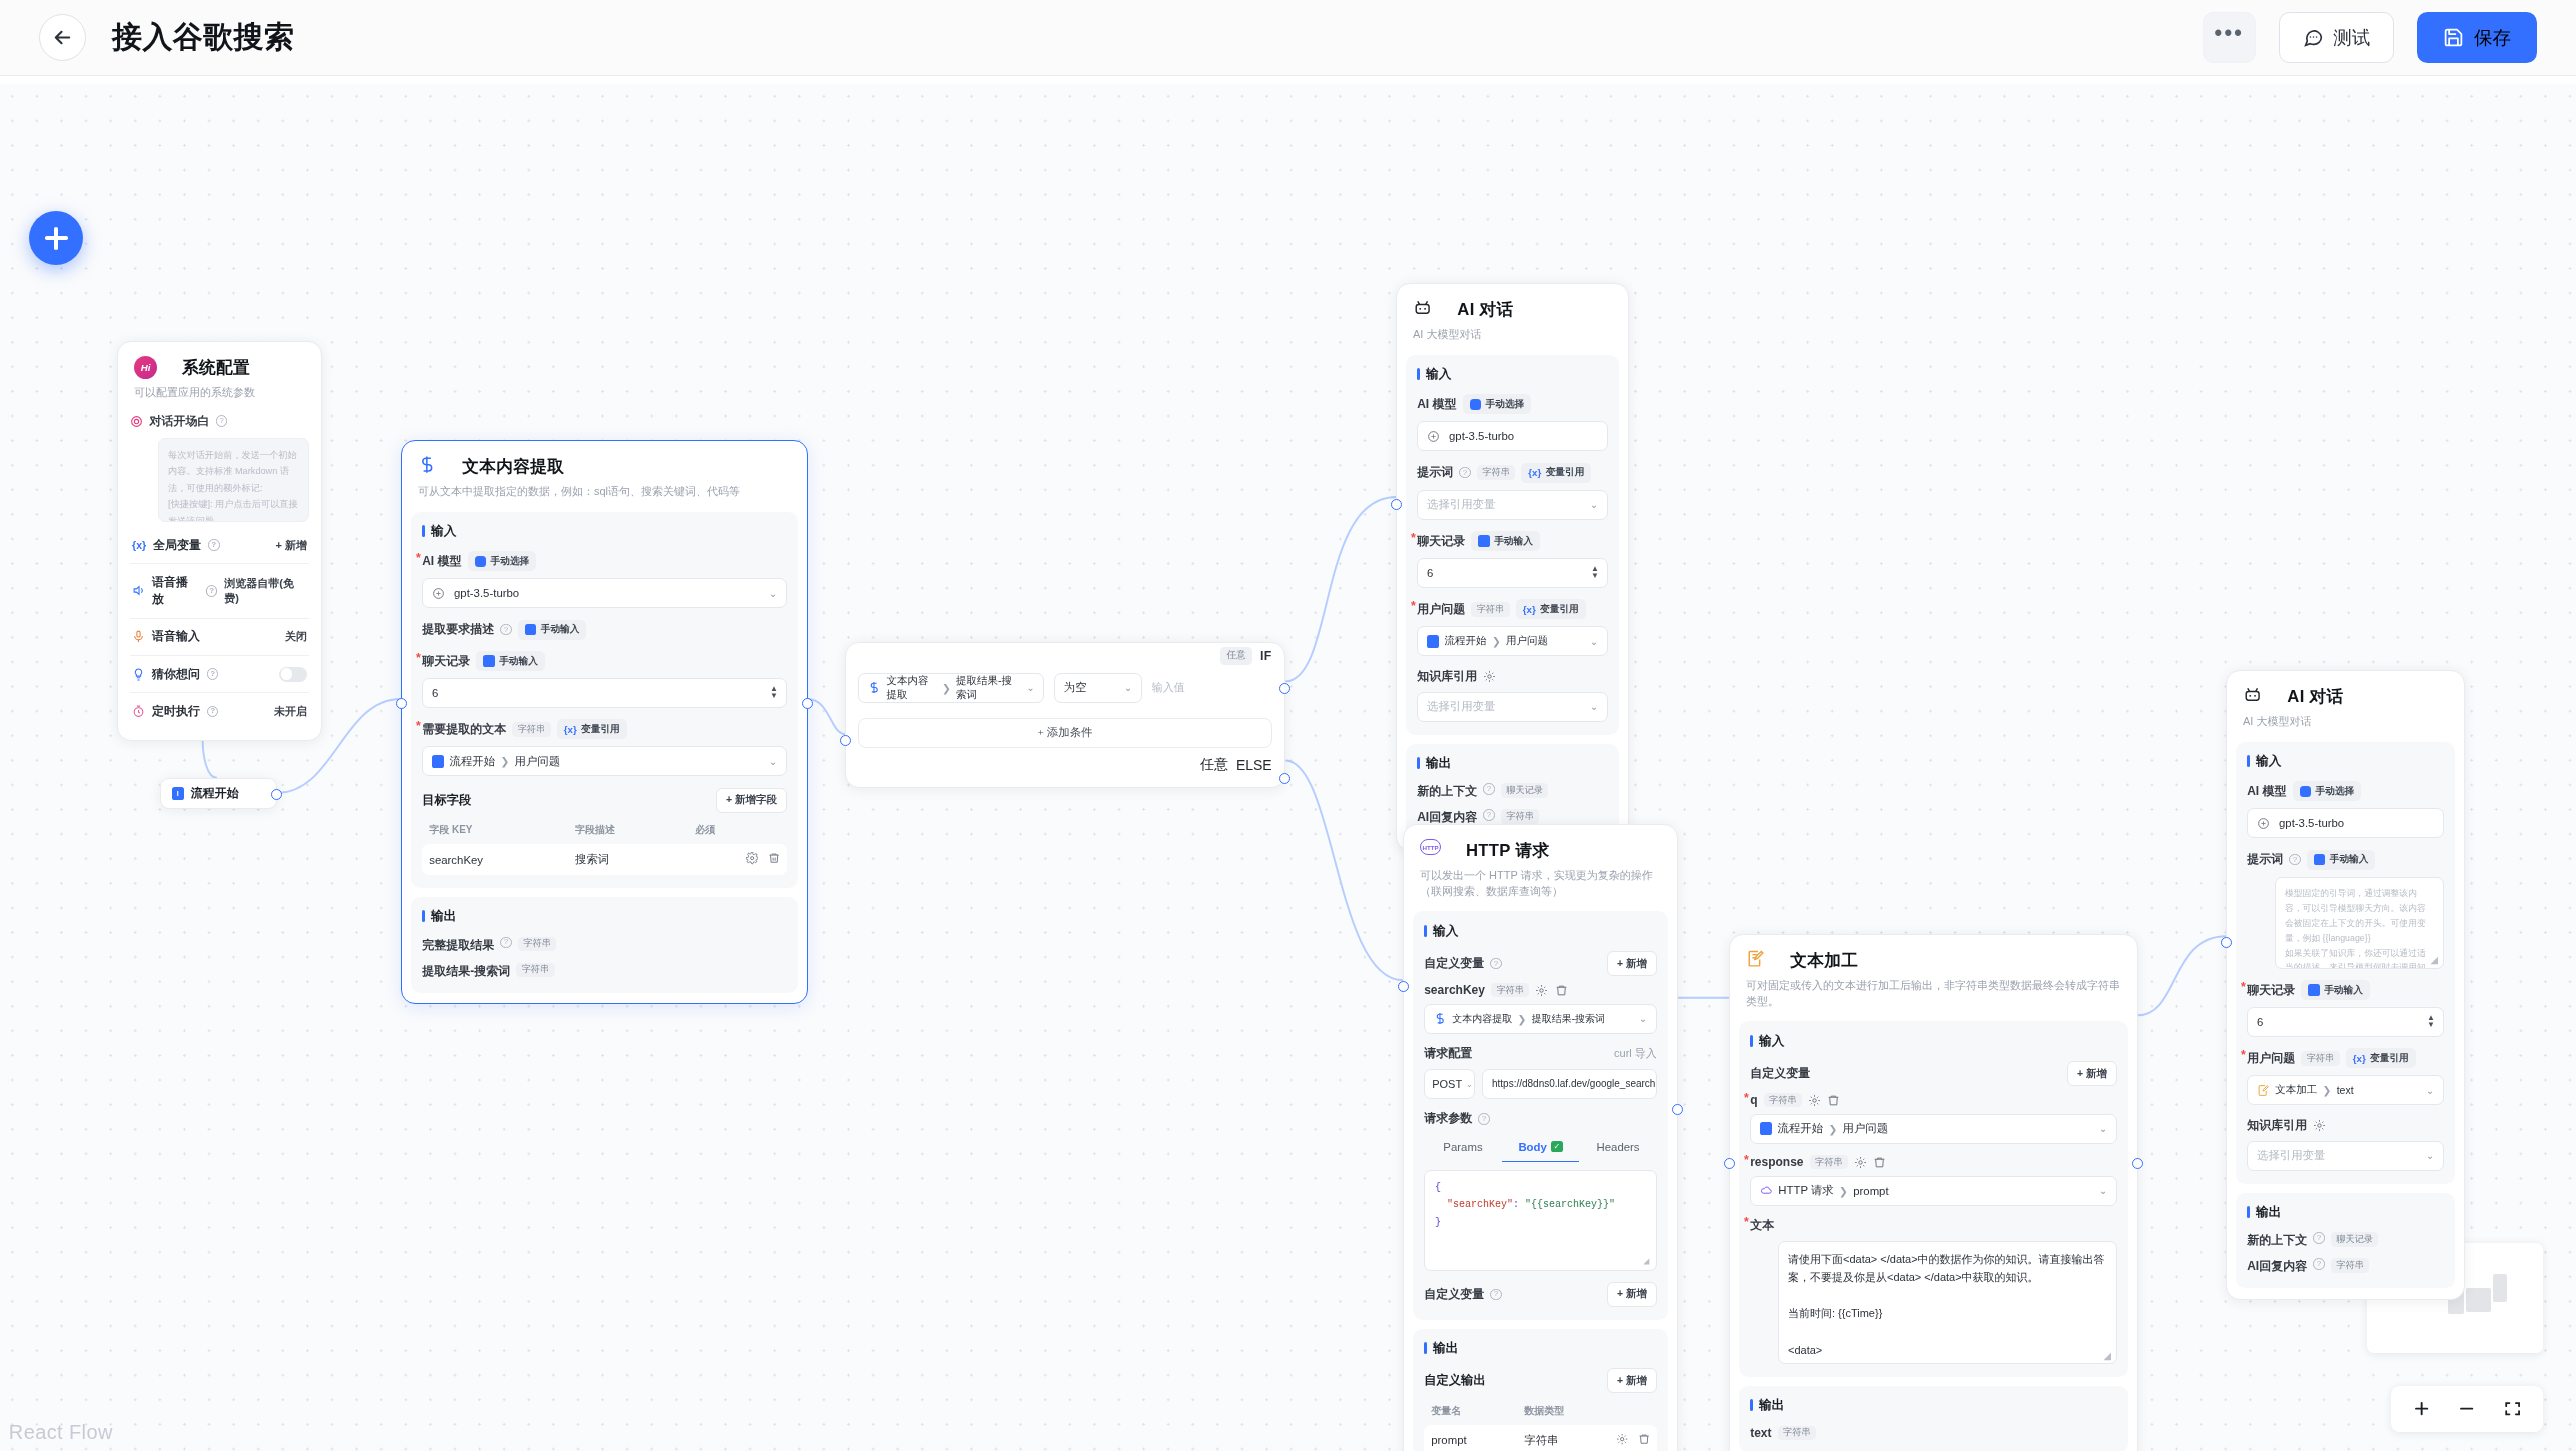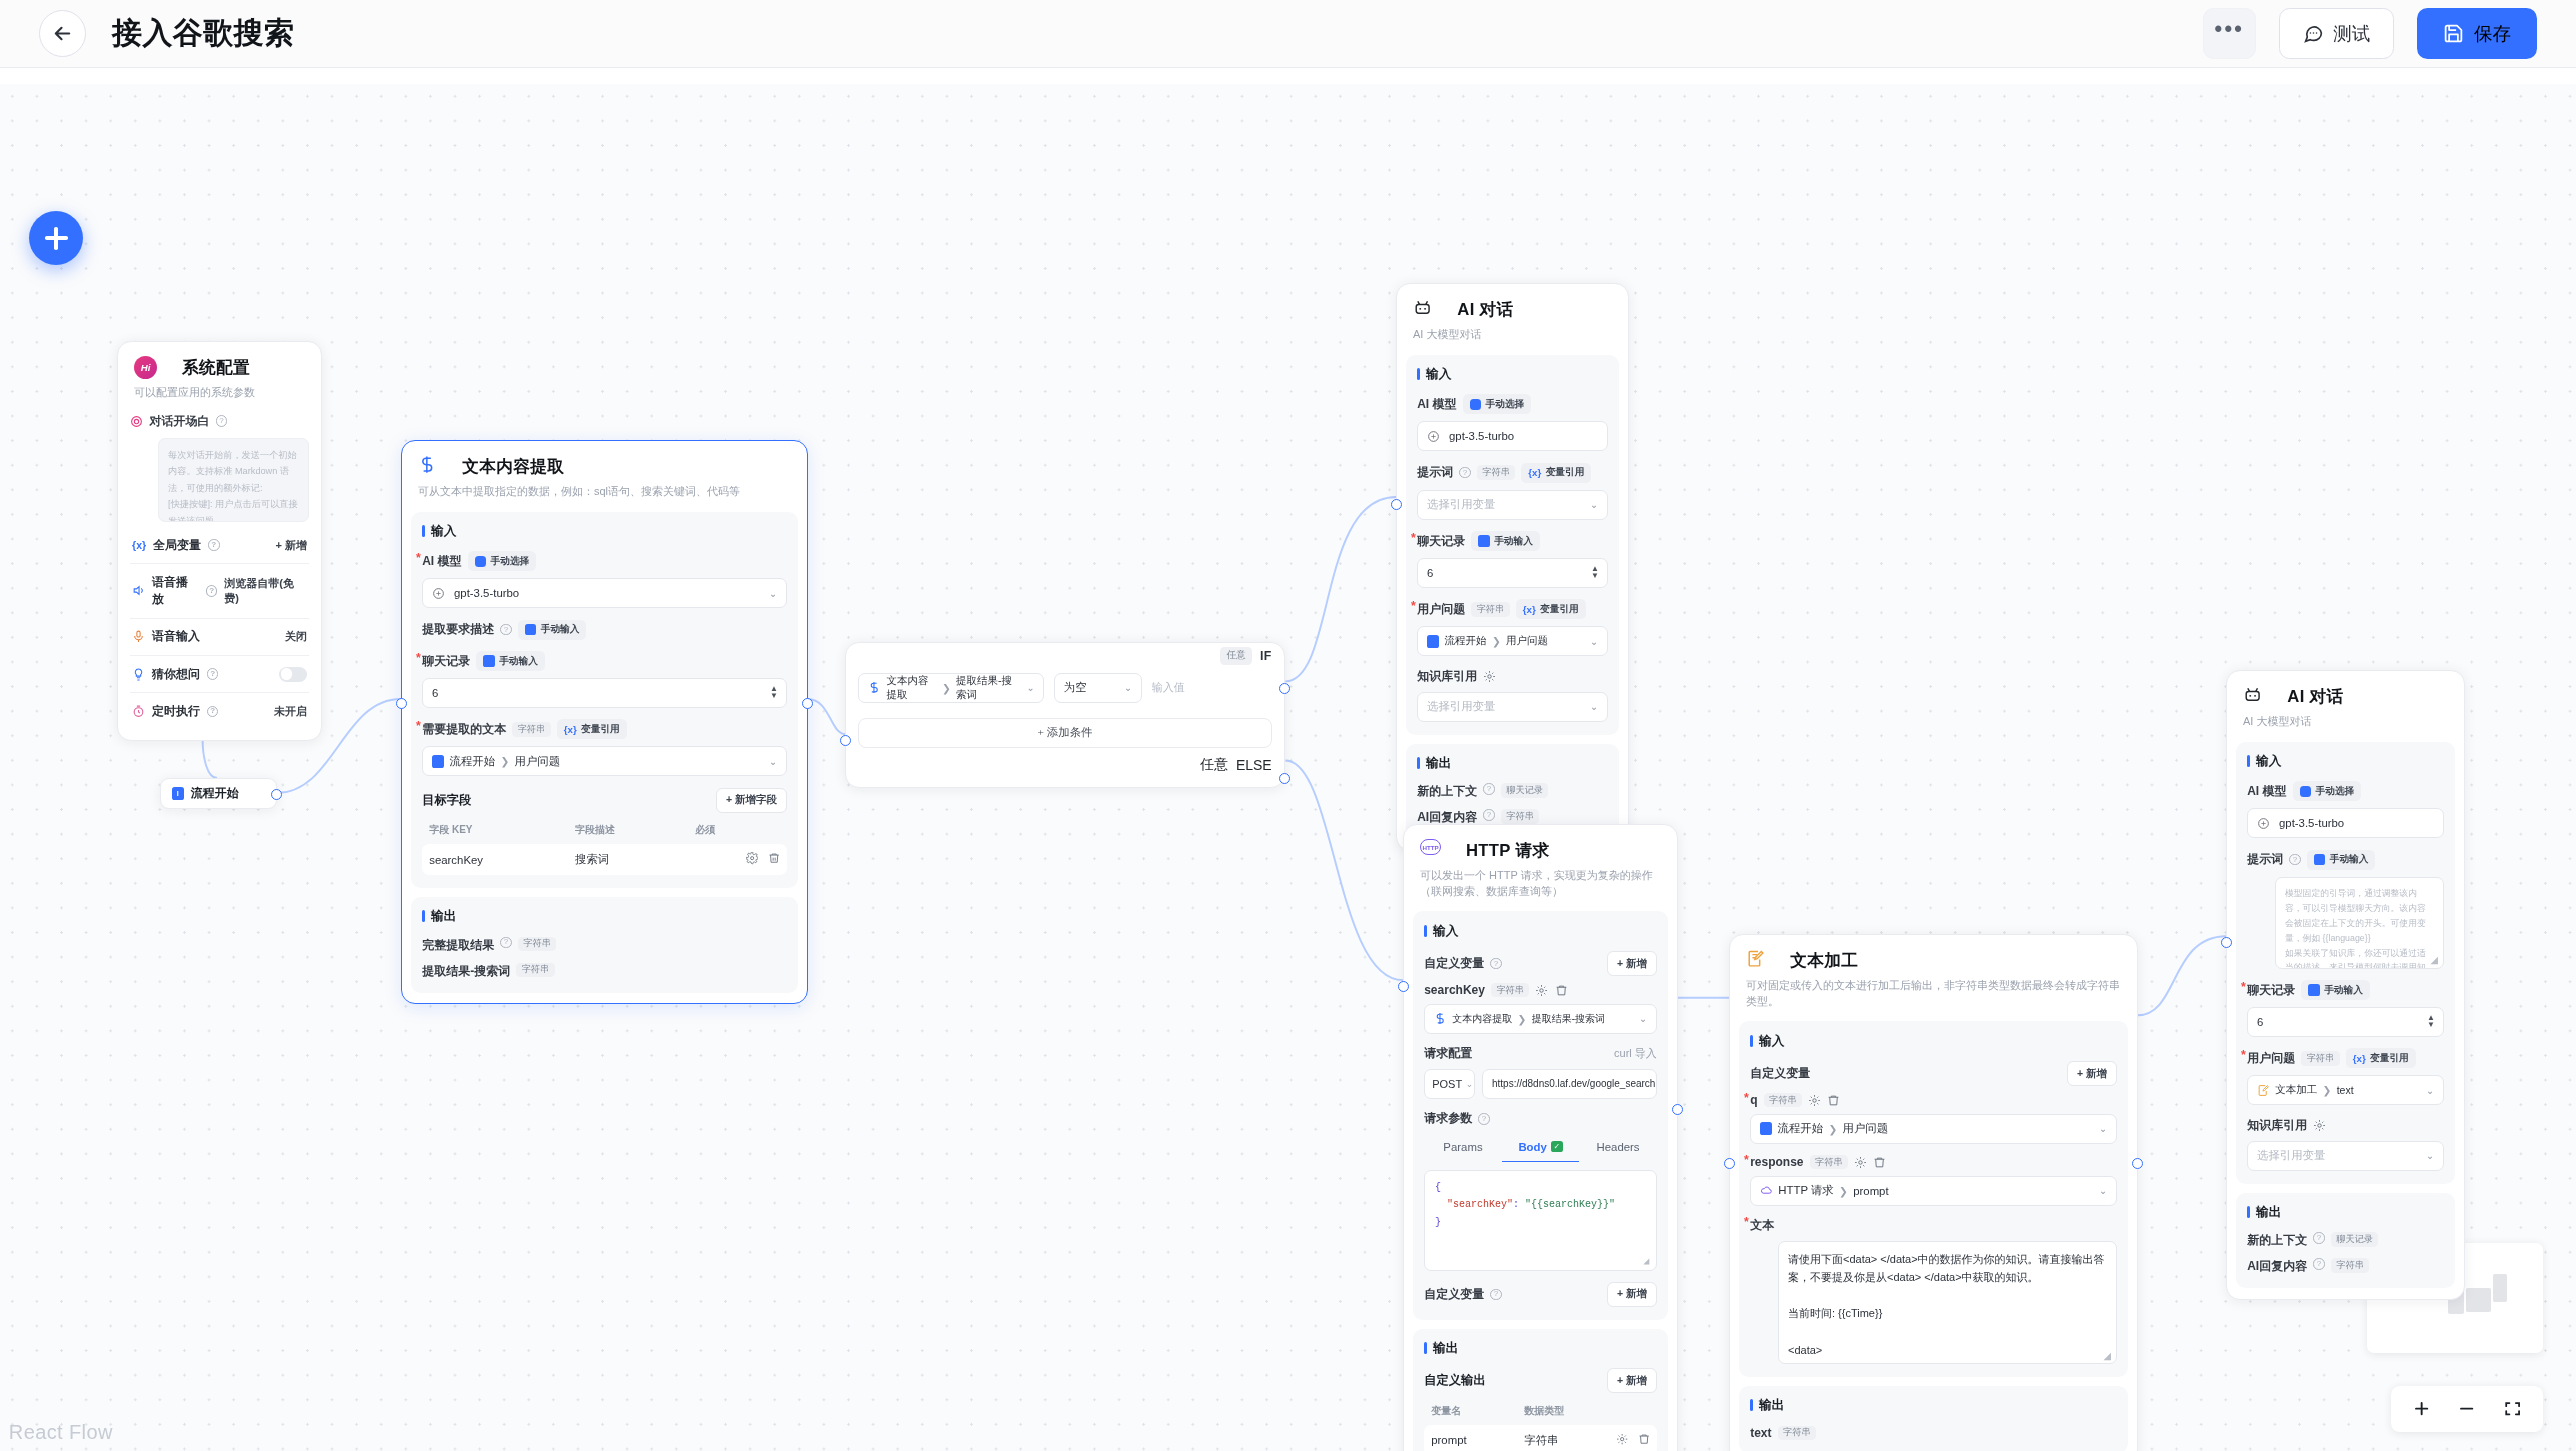--- a/index.html
+++ b/index.html
@@ -6,21 +6,21 @@
   html, body { width: 2576px; height: 1451px; overflow: hidden; }
   body {
     font-family: "Liberation Sans", "DejaVu Sans", sans-serif;
     background: #fff;
     color: #24282c;
     -webkit-font-smoothing: antialiased;
   }
 
   
   #header {
-    position: absolute; top: 0; left: 0; width: 2576px; height: 68px;
+    position: absolute; top: 0; left: 0; width: 2576px; height: 76px;
     background: #fbfbfc;
     border-bottom: 0.9px solid #e8ebf0;
     display: flex; align-items: center;
     padding: 0 39px 0 39px;
     z-index: 50;
   }
   #back-btn {
     width: 47px; height: 47px; border-radius: 50%;
     border: 0.9px solid #dfe2ea; background: #fff;
     display: flex; align-items: center; justify-content: center;

